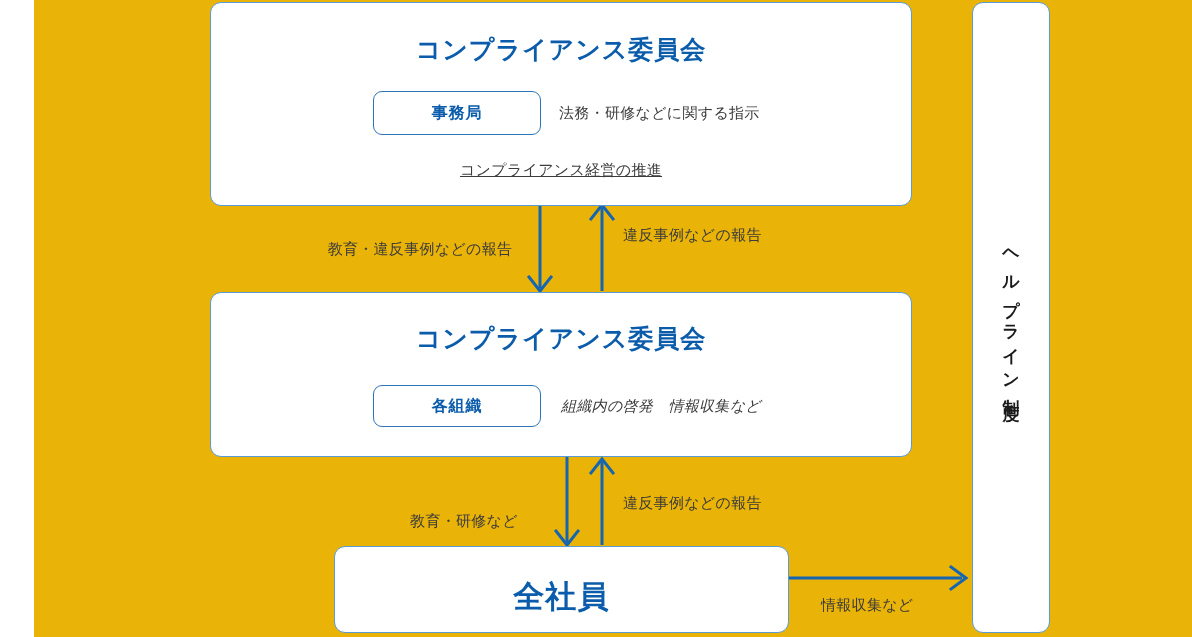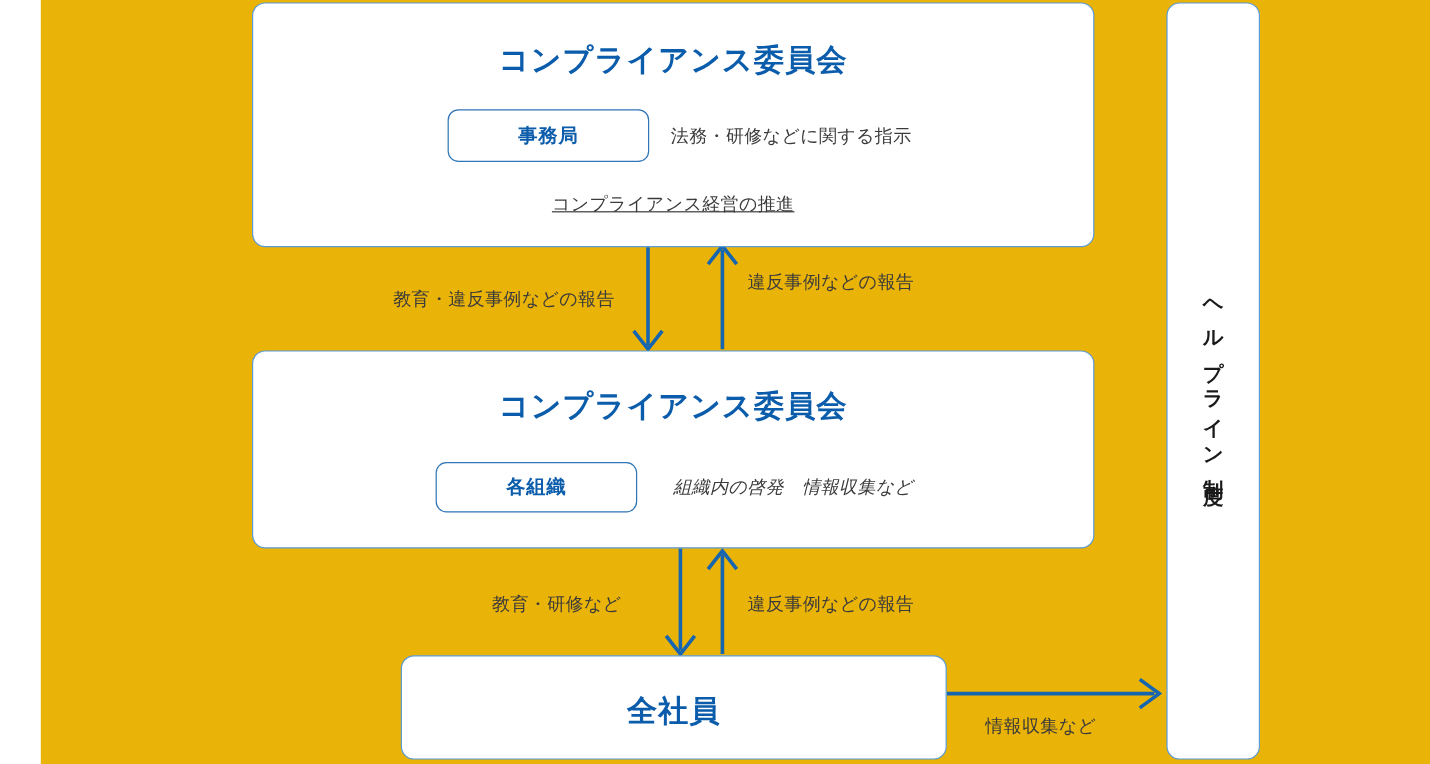--- a/index.html
+++ b/index.html
@@ -157,33 +157,33 @@
   </div>
 
   <div class="edge-label center" style="left:273px; top:240px; width:226px;">教育・違反事例などの報告</div>
 
   <div class="edge-label" style="left:589px; top:226px;">違反事例などの報告</div>
 
 
   <div class="node-box" style="left:176px; top:292px; width:702px; height:165px;">
     <div class="box-title" style="top:29px; font-size:25px;">コンプライアンス委員会</div>
 
-    <div class="pill" style="left:152px; top:92px; width:168px; height:42px;">
+    <div class="pill" style="left:162px; top:92px; width:168px; height:42px;">
       <span>各組織</span>
     </div>
 
     <div class="pill-note" style="left:350px; top:104px;font-style:italic;">組織内の啓発　情報収集など</div>
   </div>
 
-  <div class="edge-label center" style="left:360px; top:494px; width:140px;">教育・研修など</div>
+  <div class="edge-label center" style="left:360px; top:512px; width:140px;">教育・研修など</div>
 
   <div class="edge-label" style="left:589px; top:494px;">違反事例などの報告</div>
 
   <div class="node-box" style="left:300px; top:546px; width:455px; height:87px;">
-    <div class="box-title" style="top:29px; font-size:25px;">全社員</div>
+    <div class="box-title" style="top:29px; font-size:31px;">全社員</div>
   </div>
 
   <div class="edge-label" style="left:787px; top:596px;">情報収集など</div>
 
   <div class="node-box" style="left:938px; top:2px; width:78px; height:631px;">
     <div class="vertical-label" style="left:0; right:0; top:0; bottom:0; margin:auto; height:160px; width:20px;
                 display:flex; align-items:center; justify-content:center;">ヘルプライン制度</div>
   </div>
 
 </div>

